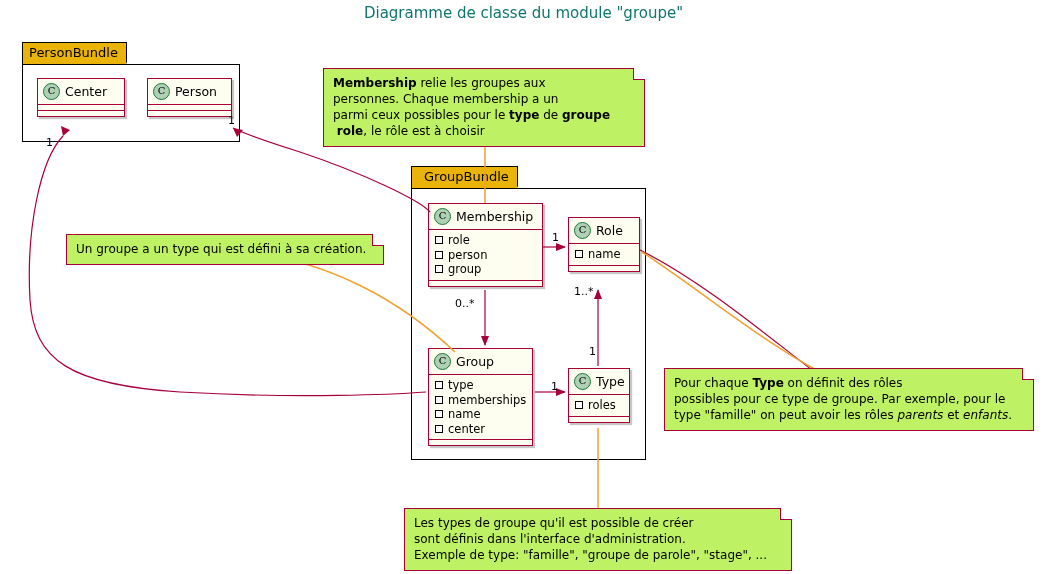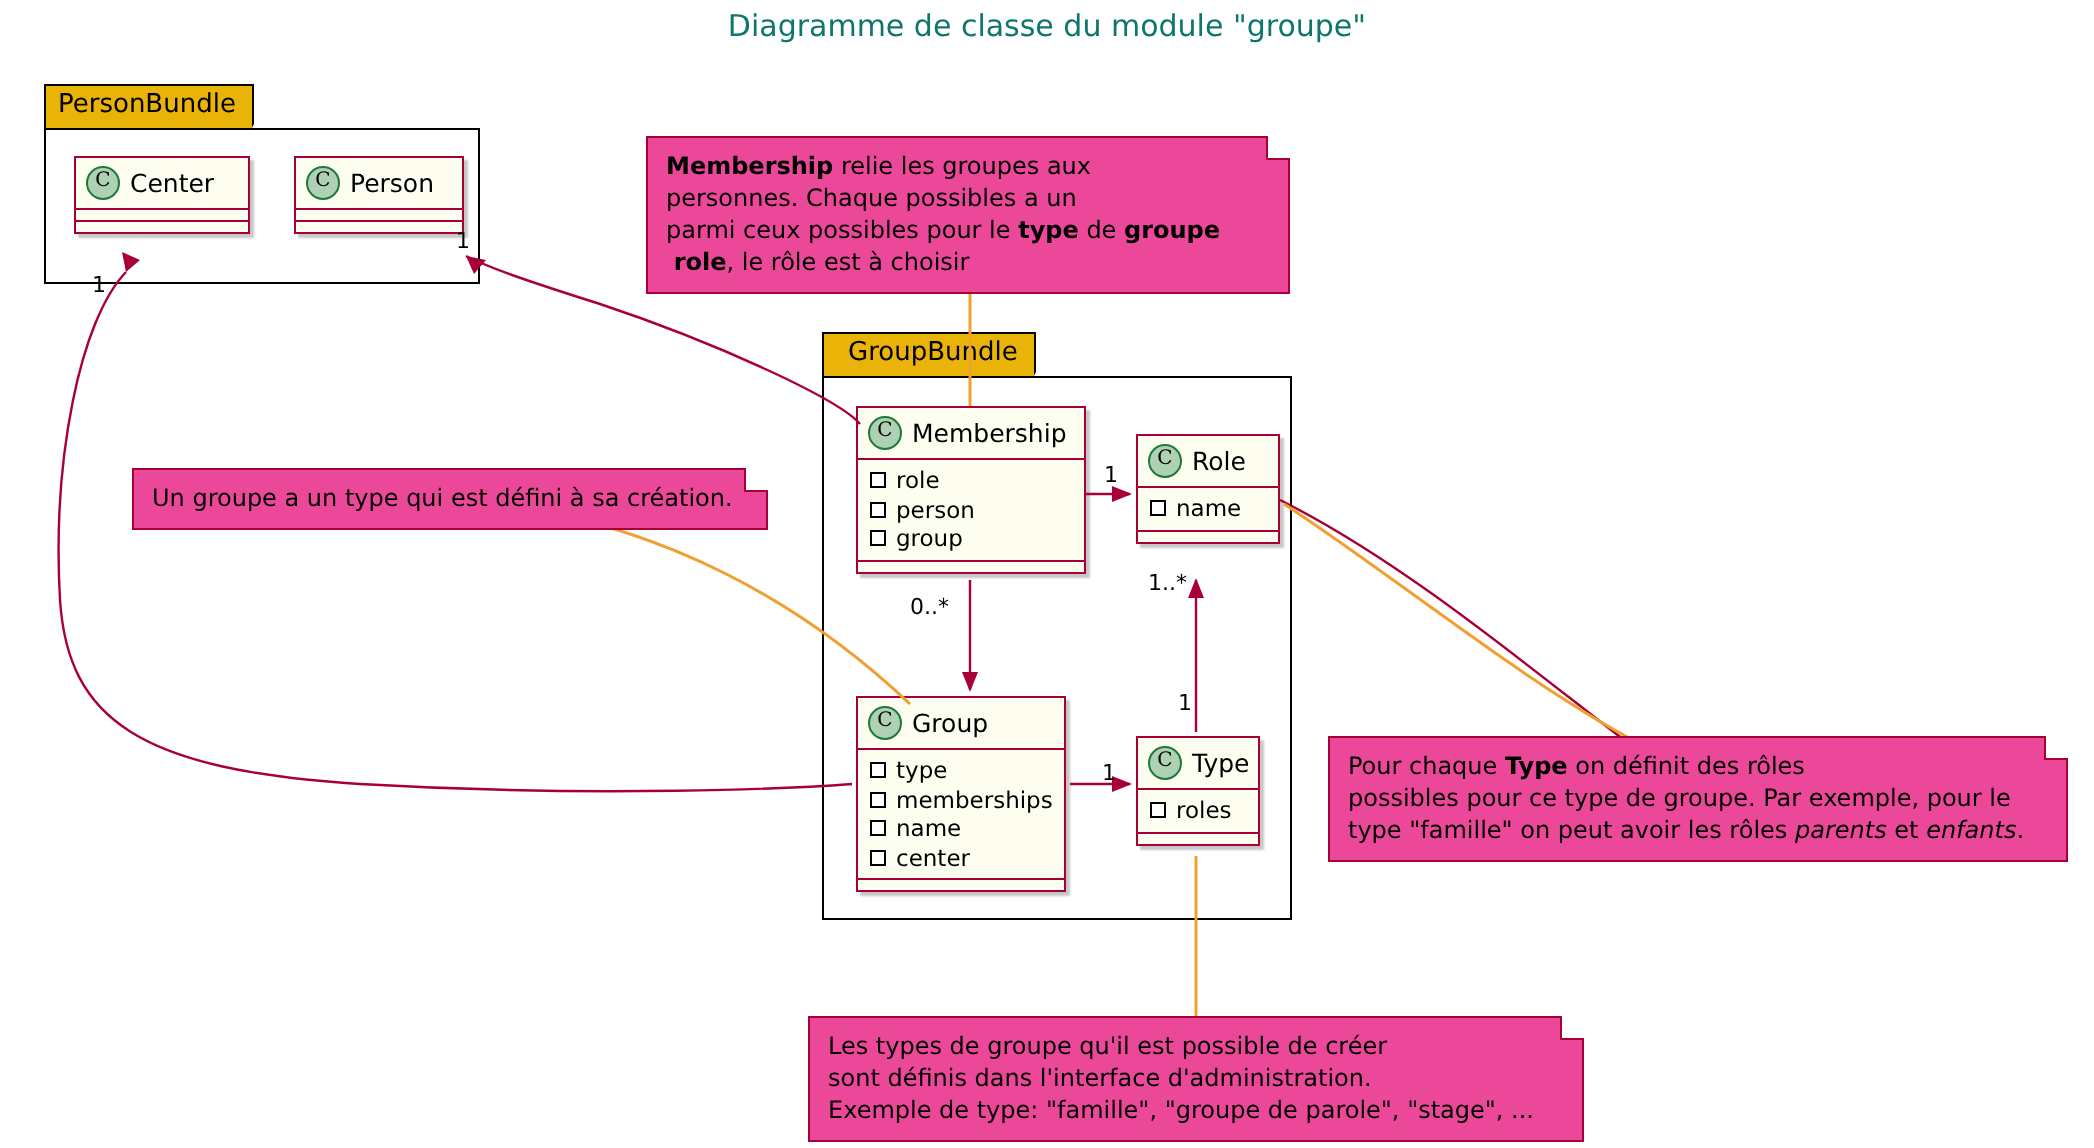--- a/index.html
+++ b/index.html
@@ -115,21 +115,21 @@
     background: #fff;
     display: inline-block;
     flex: none;
   }
   .empty-compartment {
     height: 5px;
   }
   
   .note {
     position: absolute;
-    background: #ec4899;
+    background: #bef264;
     border: 1px solid #a80036;
     box-sizing: border-box;
     font-size: 12px;
     color: #000;
     line-height: 16px;
     padding: 6px 9px 7px 9px;
     white-space: nowrap;
   }
   .note .fold {
     position: absolute;
@@ -305,21 +305,21 @@
   <div class="mult" style="left:46px; top:136px;">1</div>
   <div class="mult" style="left:552px; top:231px;">1</div>
   <div class="mult" style="left:455px; top:297px;">0..*</div>
   <div class="mult" style="left:574px; top:285px;">1..*</div>
   <div class="mult" style="left:589px; top:345px;">1</div>
   <div class="mult" style="left:551px; top:380px;">1</div>
 
   <div class="note" style="left:323px; top:68px; width:322px;">
     <div class="fold"></div>
     <div><b>Membership</b><span> relie les groupes aux</span></div>
-    <div>personnes. Chaque possibles a un</div>
+    <div>personnes. Chaque membership a un</div>
     <div><span>parmi ceux possibles pour le </span><b>type</b><span> de </span><b>groupe</b></div>
     <div>&nbsp;<b>role</b><span>, le rôle est à choisir</span></div>
   </div>
 
   <div class="note" style="left:66px; top:234px; width:318px;">
     <div class="fold"></div>
     <div>Un groupe a un type qui est défini à sa création.</div>
   </div>
 
   <div class="note" style="left:664px; top:368px; width:370px;">

